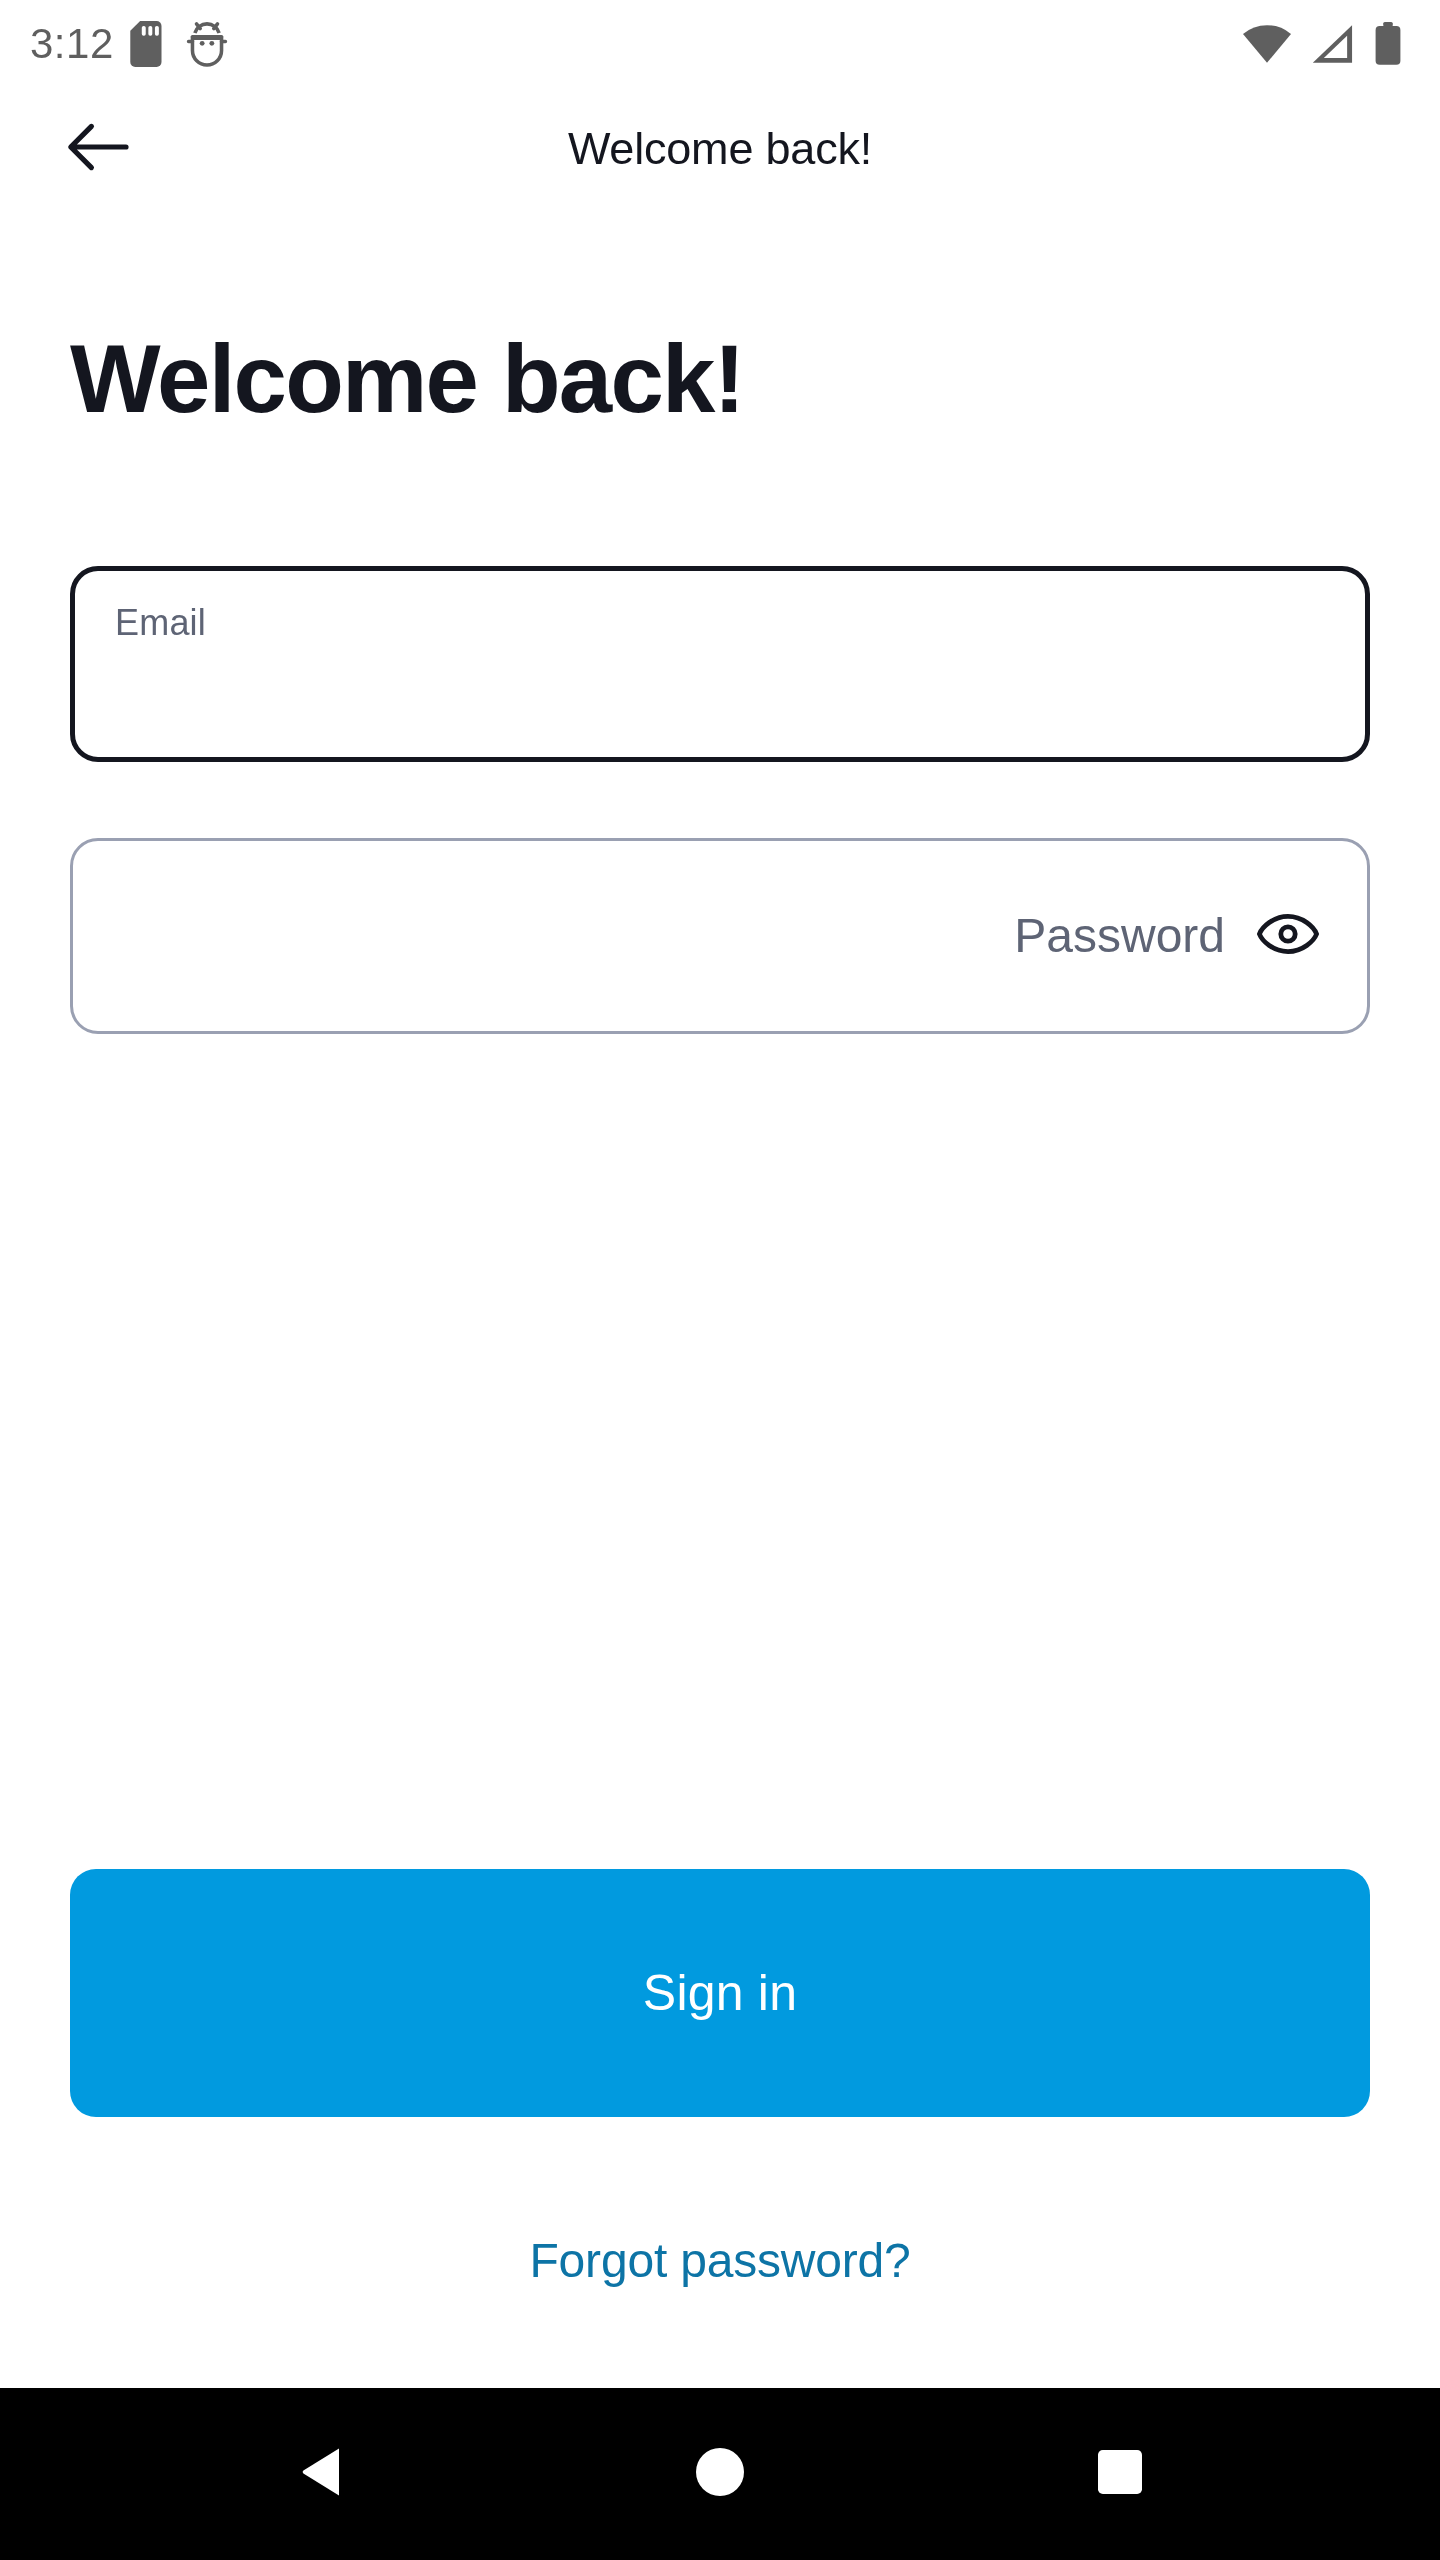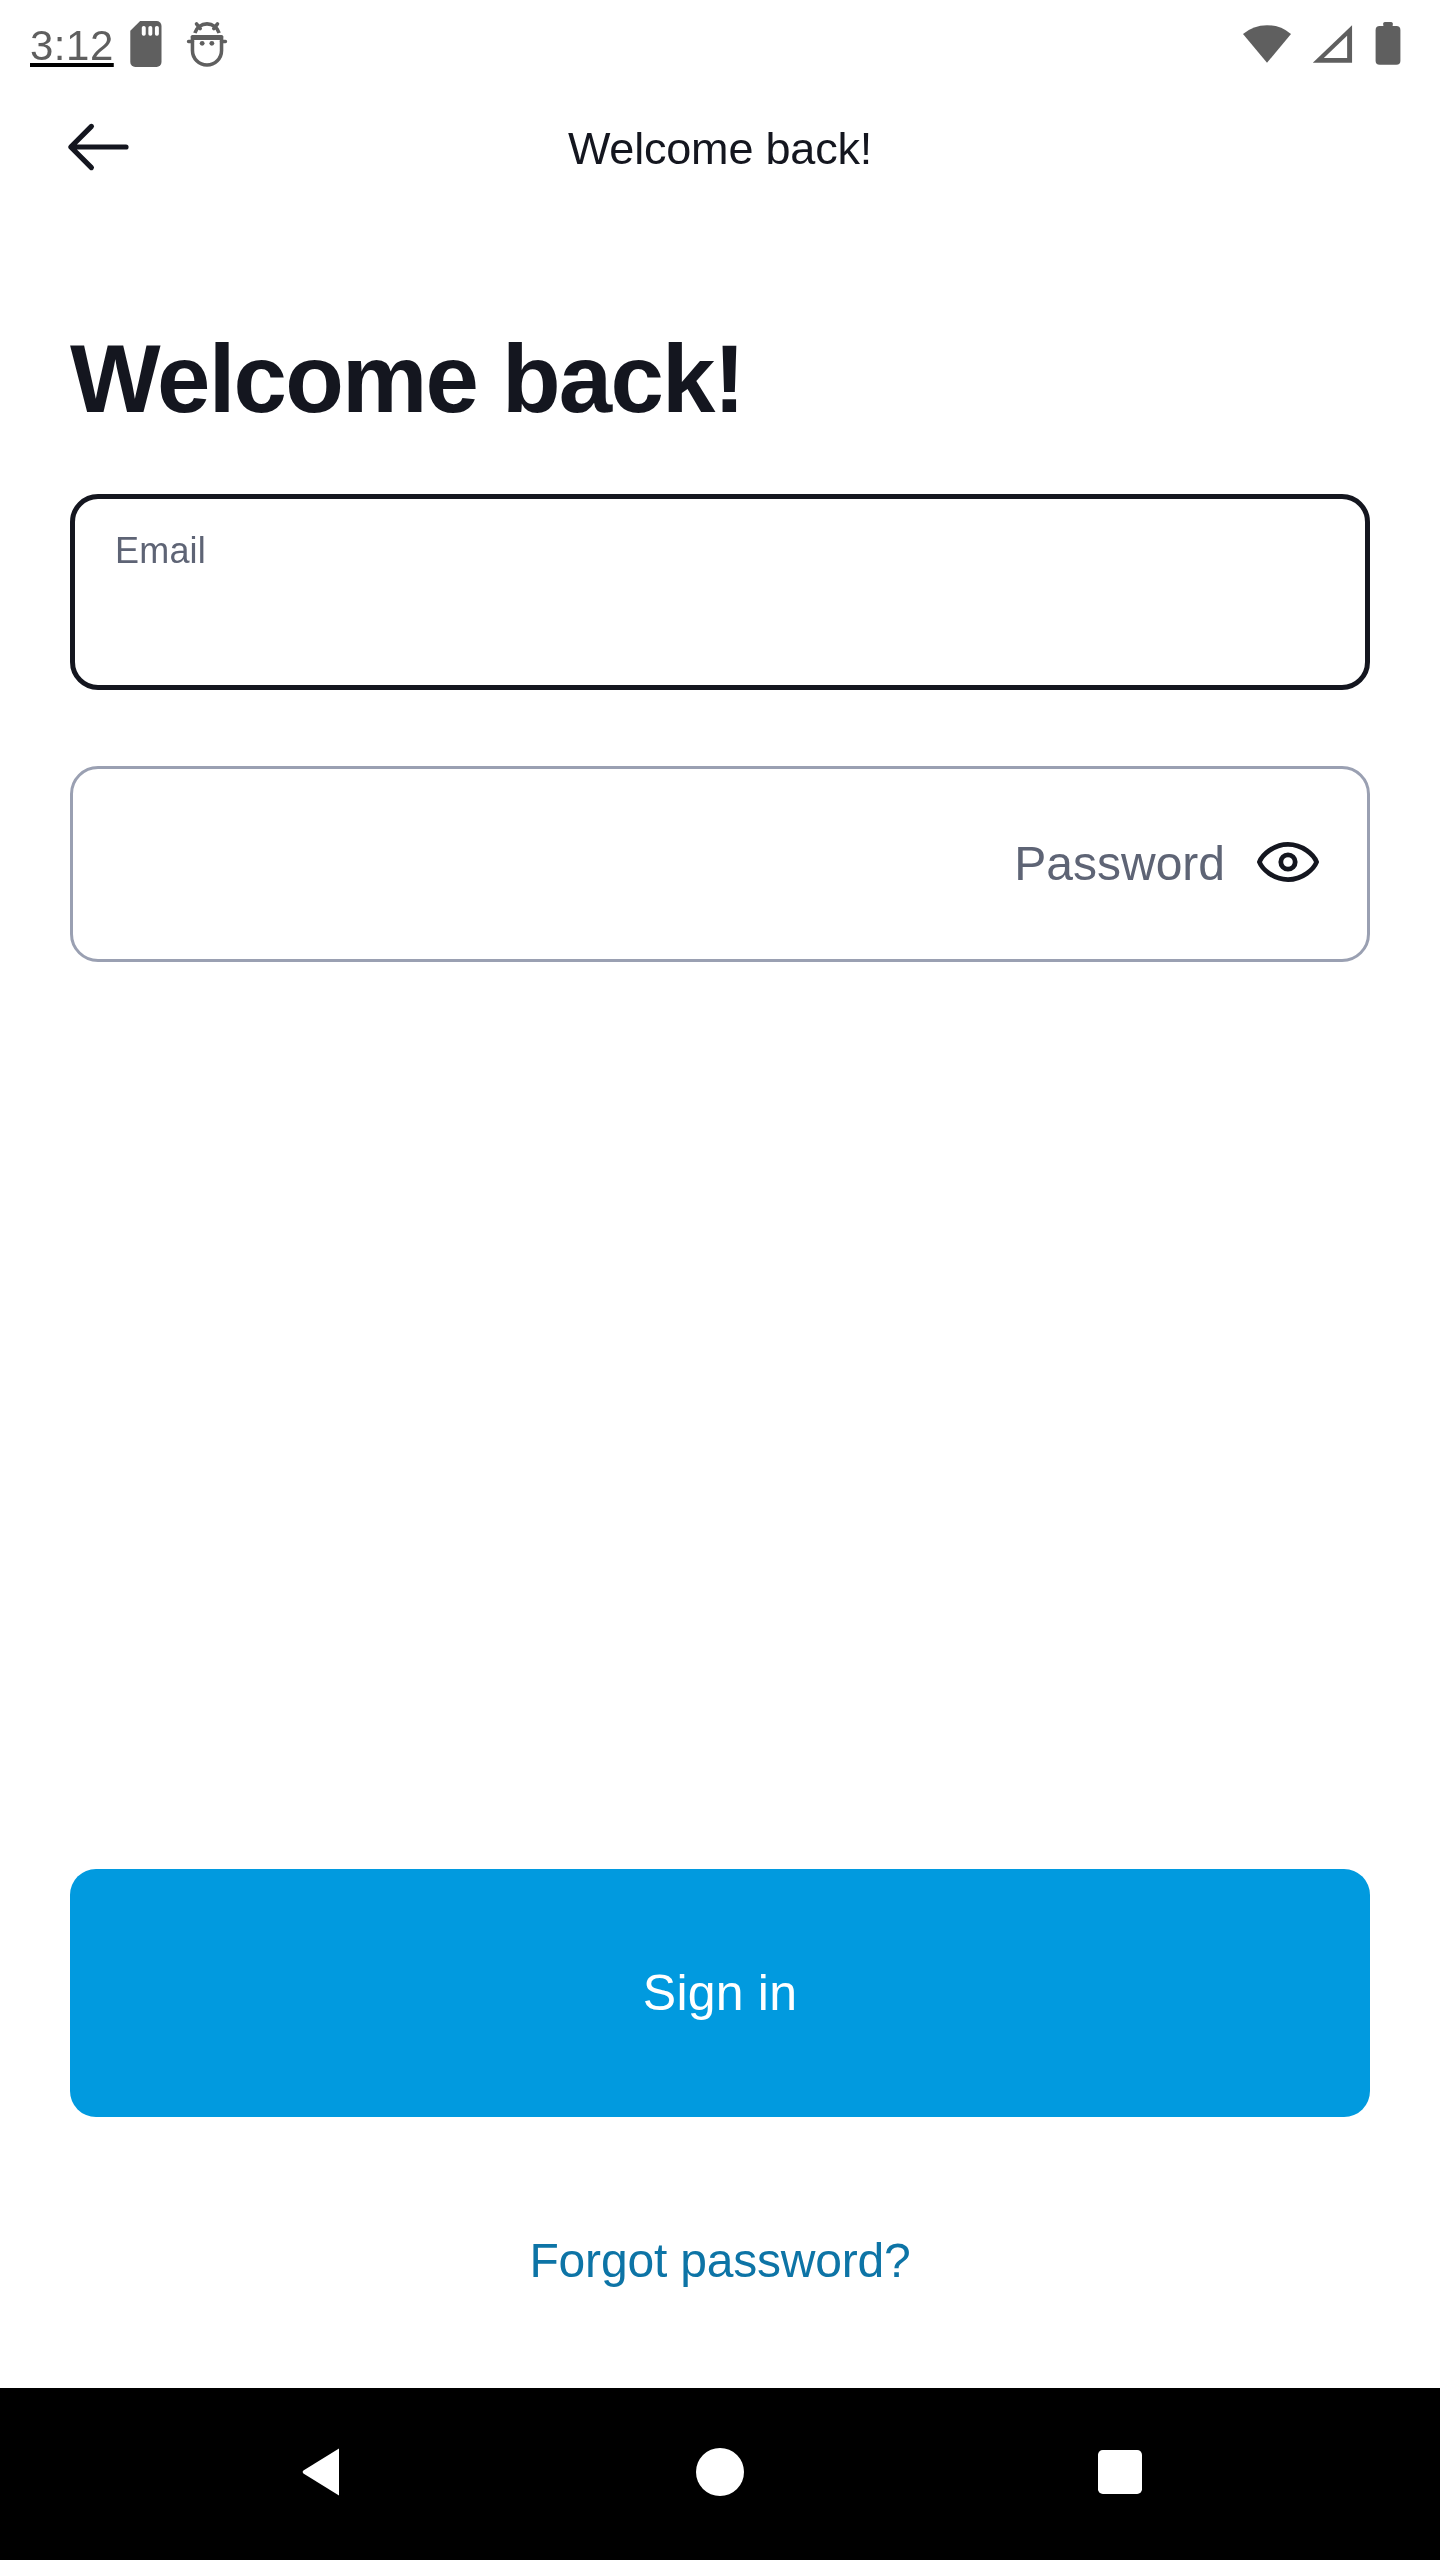--- a/index.html
+++ b/index.html
@@ -31,23 +31,22 @@
     flex: 0 0 88px;
     display: flex;
     align-items: center;
     justify-content: space-between;
     padding: 0 38px 0 30px;
     box-sizing: border-box;
     background: #ffffff;
   }
   .status-left {
     display: flex;
-    align-items: flex-end;
+    align-items: center;
     gap: 16px;
-    text-decoration: underline;
   }
   .status-time {
     font-size: 42px;
     color: #5f5f5f;
     letter-spacing: 0.5px;
     line-height: 1;
     font-weight: 400;
   }
   .status-right {
     display: flex;
@@ -100,20 +99,21 @@
   .headline {
     margin-top: 118px;
     font-size: 96px;
     line-height: 1.06;
     font-weight: 700;
     color: #14161f;
     letter-spacing: -1.8px;
   }
 
   .form {
+    margin-top: 72px;
   }
 
   .field {
     position: relative;
     box-sizing: border-box;
     width: 100%;
     height: 196px;
     border-radius: 28px;
     background: #ffffff;
   }

